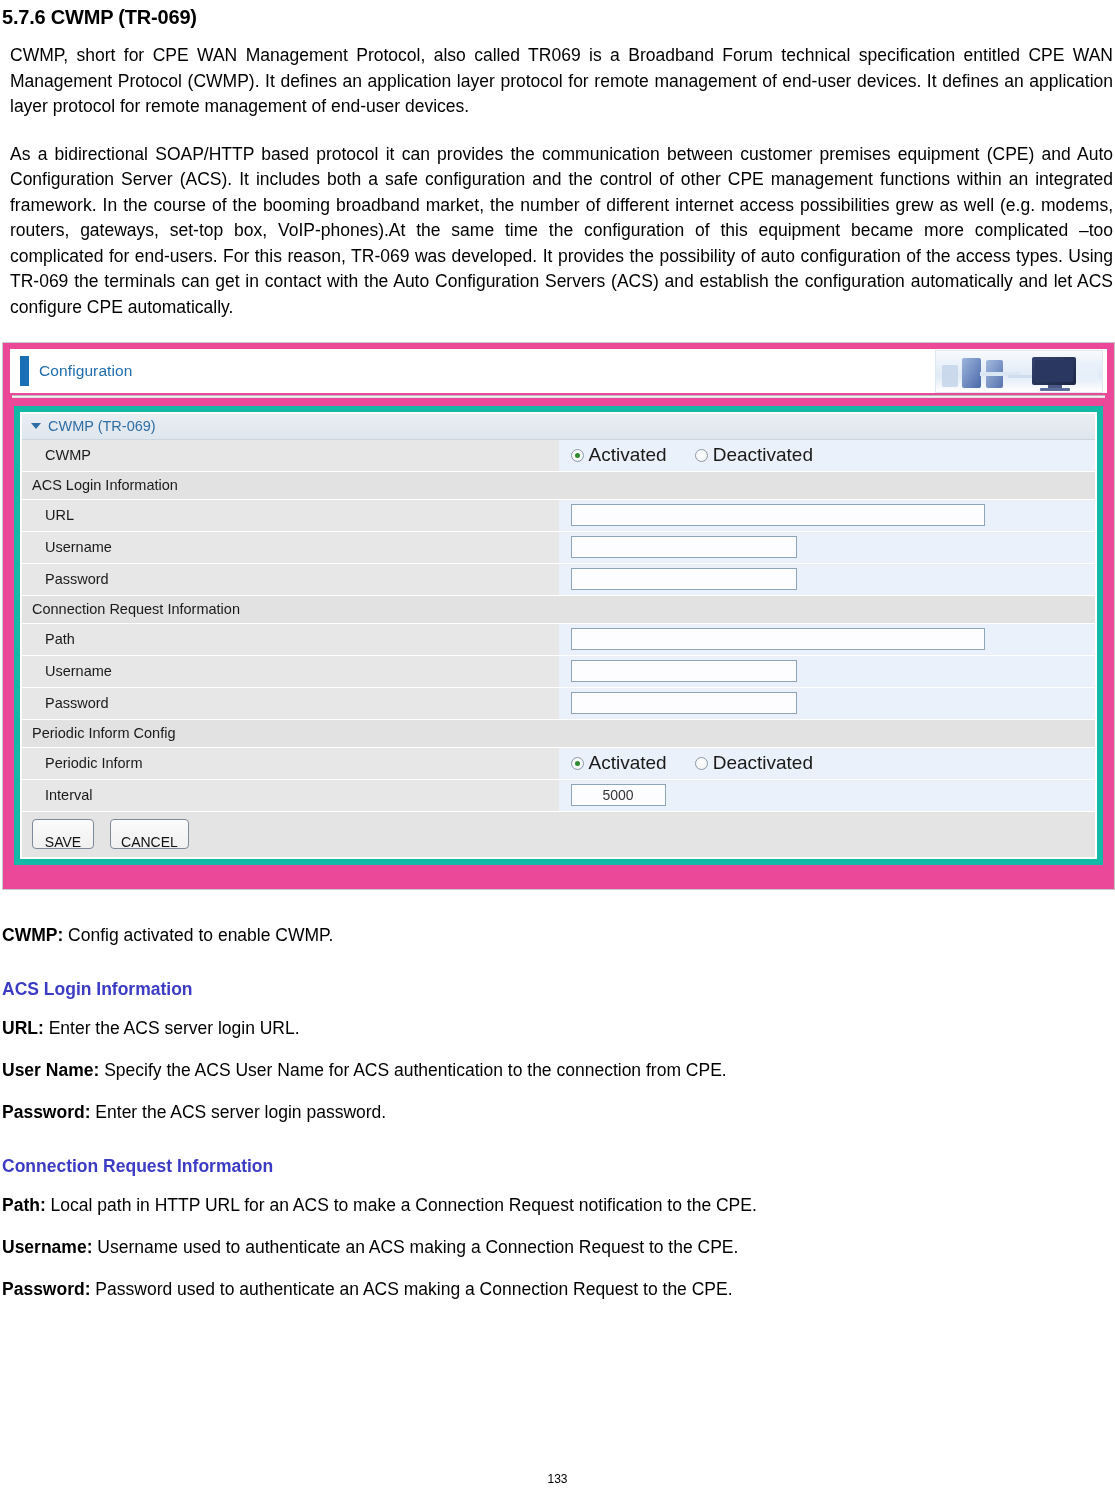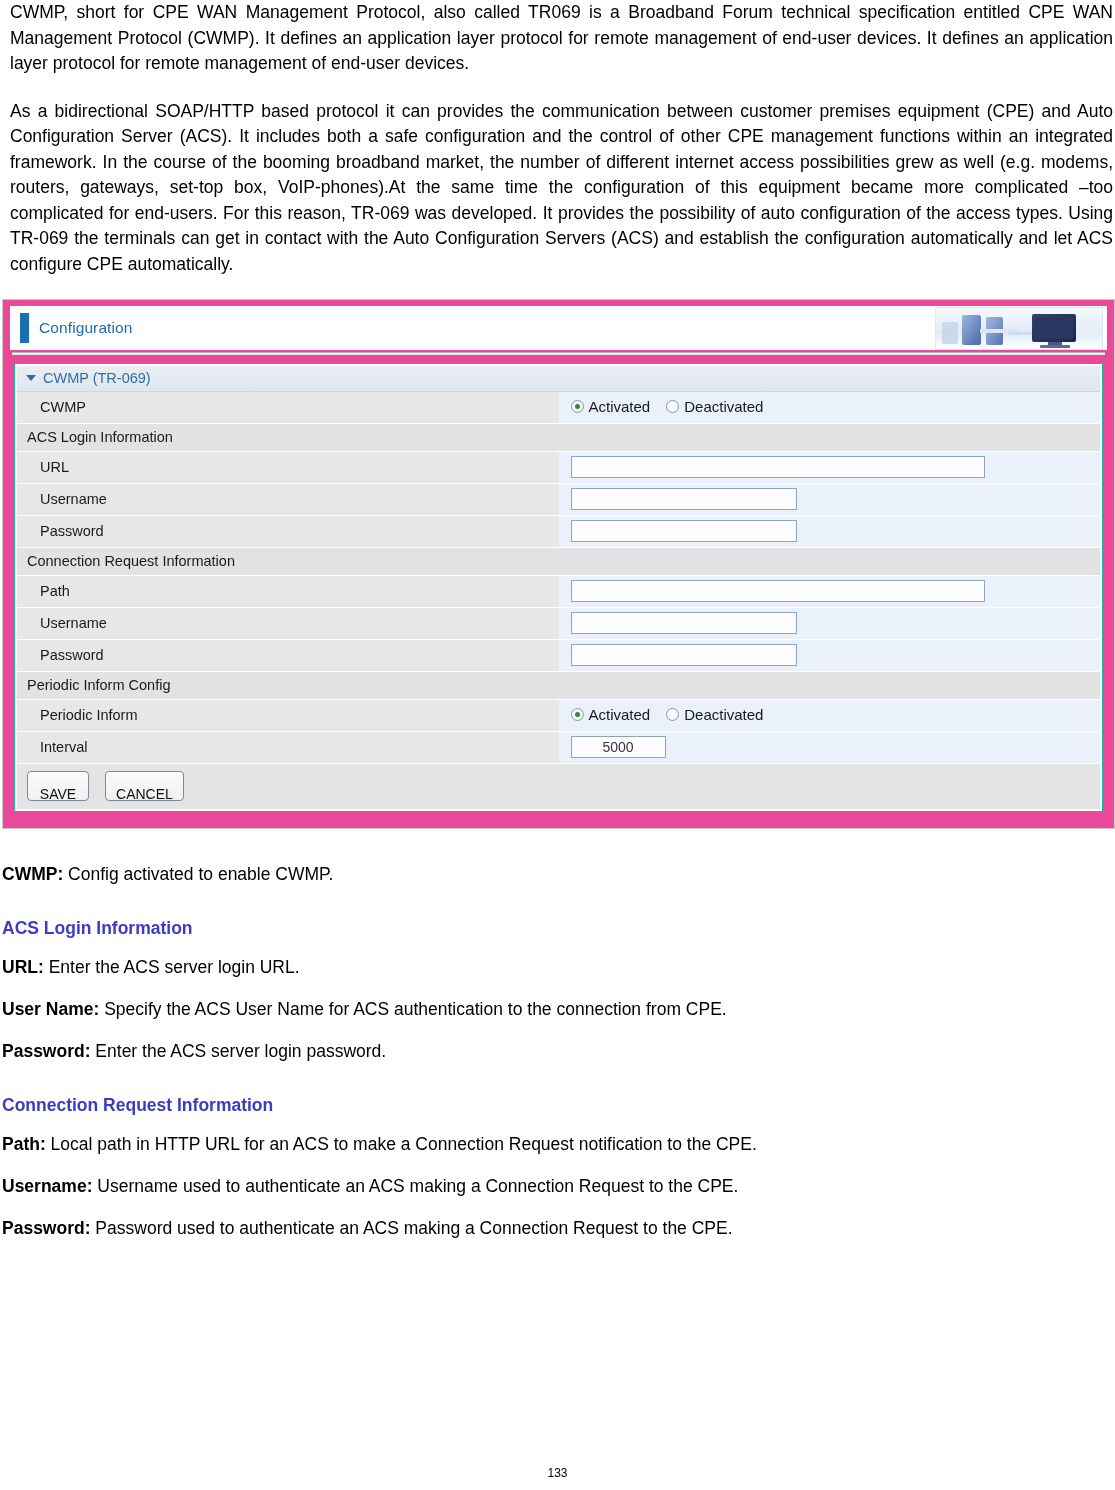--- a/index.html
+++ b/index.html
@@ -74,22 +74,22 @@
   .hdr-art svg { display: block; }
   .ui-header-rule {
     height: 3px;
     border-top: 1px solid #b9b9b9;
     border-bottom: 1px solid #e2e2e2;
     background: #f3f3f3;
     margin: 2px 2px 0 2px;
   }
 
   .ui-body {
-    margin: 8px 4px 4px 4px;
-    border: 1px solid #14b8a6;
+    margin: 8px 4px 12px 4px;
+    border: 6px solid #14b8a6;
     background: #ffffff;
     padding: 2px;
   }
 
   table.cfg {
     width: 100%;
     border-collapse: collapse;
     table-layout: fixed;
     font-size: 14.5px;
   }
@@ -161,22 +161,22 @@
     vertical-align: middle;
     text-align: center;
   }
   input.w-wide  { width: 414px; }
   input.w-mid   { width: 226px; }
   input.w-small { width: 95px; }
 
   .radio-group {
     display: inline-flex;
     align-items: flex-start;
-    gap: 8px;
-    font-size: 15px;
+    gap: 20px;
+    font-size: 19px;
     color: #1a1a1a;
   }
   .radio-opt {
     display: inline-flex;
     align-items: center;
     gap: 5px;
     white-space: nowrap;
   }
   .radio-opt + .radio-opt { margin-left: 8px; }
   .rdo {
@@ -232,20 +232,21 @@
     bottom: 10px;
     text-align: center;
     font-size: 12px;
   }
 </style>
 </head>
 <body>
 
 <div class="page">
 
+  <h1 class="section-title">5.7.6 CWMP (TR-069)</h1>
 
   <p class="body-par">CWMP, short for CPE WAN Management Protocol, also called TR069 is a Broadband Forum technical specification entitled CPE WAN Management Protocol (CWMP). It defines an application layer protocol for remote management of end-user devices. It defines an application layer protocol for remote management of end-user devices.</p>
 
   <p class="body-par second">As a bidirectional SOAP/HTTP based protocol it can provides the communication between customer premises equipment (CPE) and Auto Configuration Server (ACS). It includes both a safe configuration and the control of other CPE management functions within an integrated framework. In the course of the booming broadband market, the number of different internet access possibilities grew as well (e.g. modems, routers, gateways, set-top box, VoIP-phones).At the same time the configuration of this equipment became more complicated –too complicated for end-users. For this reason, TR-069 was developed. It provides the possibility of auto configuration of the access types. Using TR-069 the terminals can get in contact with the Auto Configuration Servers (ACS) and establish the configuration automatically and let ACS configure CPE automatically.</p>
 
   <div class="ui-panel">
 
     <div class="ui-header">
       <div class="accent-bar"></div>
       <div class="hdr-title">Configuration</div>

